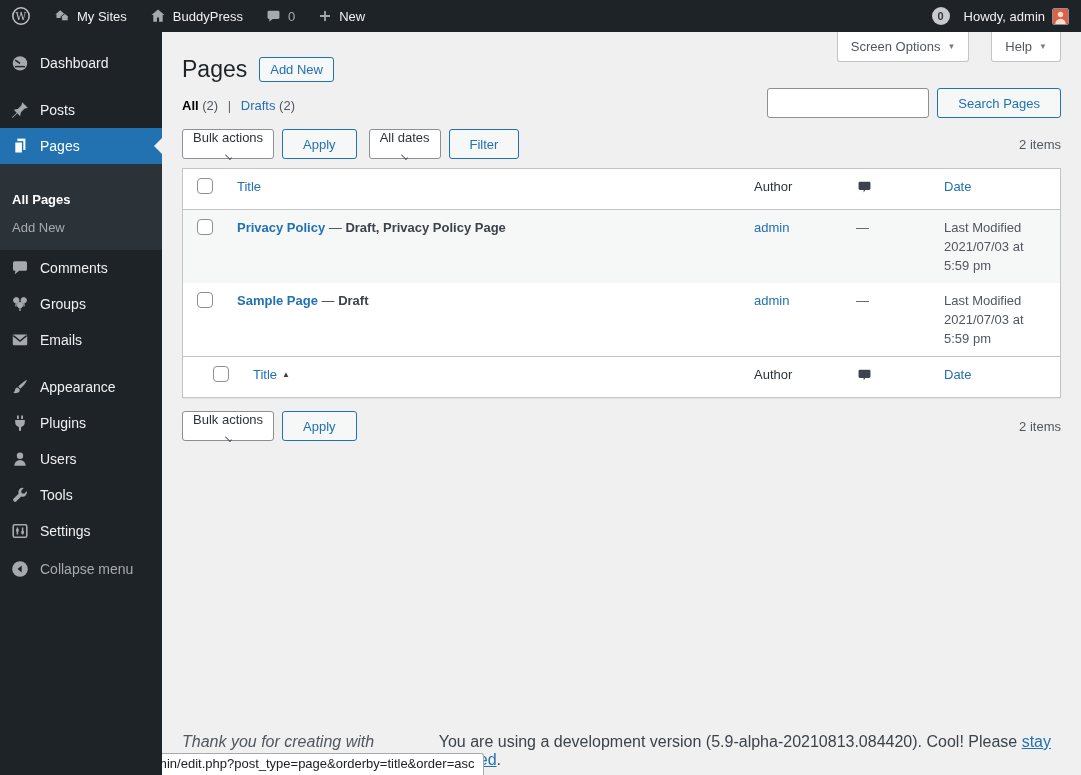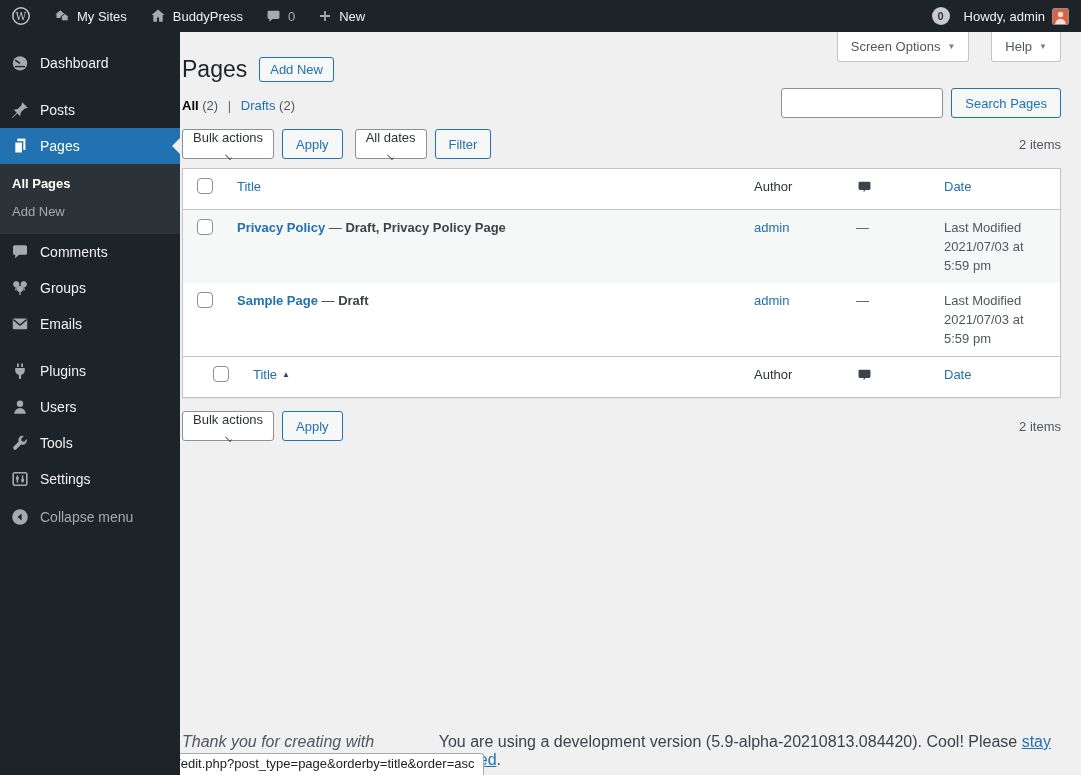--- a/index.html
+++ b/index.html
@@ -29,39 +29,39 @@
     background:#c8cacd; color:#32373c; font-size:11px; font-weight:bold;
     display:flex; align-items:center; justify-content:center; margin-right:14px;
   }
   .avatar {
     width:17px; height:17px; border-radius:2px; overflow:hidden;
     border:1px solid #8c8f94; margin-left:7px; display:block;
   }
 
   
   #sidebar {
-    position:absolute; top:32px; left:0; bottom:0; width:180px;
+    position:absolute; top:32px; left:0; bottom:0; width:162px;
     background:#1d2327; color:#f0f0f1; z-index:50;
   }
   .mi {
     position:relative; display:flex; align-items:center; gap:10px;
     padding:8px 8px 8px 10px; font-size:14px; line-height:18px;
     color:#f0f0f1; cursor:pointer; white-space:nowrap;
   }
   .mi .ico { width:20px; height:20px; color:#a7aaad; flex:0 0 20px; }
   .mi .ico svg { width:20px; height:20px; display:block; }
   .mi.active { background:#2271b1; color:#fff; }
   .mi.active .ico { color:#fff; }
   .mi.active::after {
     content:""; position:absolute; right:0; top:50%; margin-top:-8px;
     border:8px solid transparent; border-right-color:#f0f0f1;
   }
   .mi-gap { height:11px; }
   .mi-top { height:13px; }
-  .submenu { background:#2c3338; padding:6px 0 8px; }
+  .submenu { background:#2c3338; padding:22px 0 8px; }
   .smi { padding:5px 12px; font-size:13px; line-height:18px; color:#a7aaad; cursor:pointer; }
   .smi.current { color:#fff; font-weight:bold; }
   .collapse-item { margin-top:2px; color:#a7aaad; }
 
   
   #content {
     position:absolute; top:32px; left:160px; right:0; bottom:0;
     background:#f0f0f1; padding:0 20px 0 22px;
   }
   .screen-meta {
@@ -86,21 +86,21 @@
   .subsubsub .current { color:#000; font-weight:bold; }
   .subsubsub .count { color:#50575e; }
   .subsubsub .sep { color:#646970; margin:0 6px; }
   .subsubsub a { color:#2271b1; text-decoration:none; cursor:pointer; }
   .search-box { display:flex; align-items:center; gap:8px; }
   .search-input {
     width:162px; height:30px; border:1px solid #8c8f94; border-radius:3px;
     background:#fff; padding:0 8px; font-size:13px; font-family:"Liberation Sans",sans-serif;
   }
   .btn-secondary {
-    height:30px; padding:0 13px; font-size:13px; color:#2271b1;
+    height:30px; padding:0 20px; font-size:13px; color:#2271b1;
     background:#f6f7f7; border:1px solid #2271b1; border-radius:3px; cursor:pointer;
     font-family:"Liberation Sans",sans-serif;
   }
 
   .tablenav { display:flex; align-items:center; margin-top:10px; }
   .tablenav.bottom { margin-top:13px; }
   .fake-select {
     height:30px; background:#fff; border:1px solid #8c8f94; border-radius:3px;
     display:flex; align-items:center; gap:14px; padding:0 10px; color:#2c3338;
     cursor:pointer; font-size:13px;flex-direction:column;
@@ -278,20 +278,29 @@
             <rect x="2.8" y="4.6" width="14.4" height="10.6" rx="1.2" fill="currentColor"></rect>
             <path d="M3.4 5.6 L10 11 16.6 5.6" stroke="#1d2327" stroke-width="1.4" fill="none"></path>
           </svg>
       </span>
       <span>Emails</span>
     </div>
     <div class="mi-gap"></div>
     <div class="mi">
       <span class="ico">
         <svg viewBox="0 0 20 20" fill="currentColor">
+            <path d="M17 3 c-1.9 .5 -6.3 3.8 -8.7 6.7 l2 2 C13.2 9.3 16.5 4.9 17 3 z"></path>
+            <path d="M7.4 10.6 c-1.4 .2 -2.1 1 -2.4 2.4 -.2 1 -.6 2 -1.6 2.7 1.1 .6 4.3 .7 5.6 -.6 .9 -.9 1 -2 .4 -3 z"></path>
+          </svg>
+      </span>
+      <span>Appearance</span>
+    </div>
+    <div class="mi">
+      <span class="ico">
+        <svg viewBox="0 0 20 20" fill="currentColor">
             <path d="M7 2.5 h1.8 v3.5 H7 z M11.2 2.5 H13 v3.5 h-1.8 z M5.2 7 h9.6 v2.3 a4.8 4.8 0 0 1 -3.7 4.67 V17 a1.1 1.1 0 0 1 -2.2 0 v-3.03 A4.8 4.8 0 0 1 5.2 9.3 z"></path>
           </svg>
       </span>
       <span>Plugins</span>
     </div>
     <div class="mi">
       <span class="ico">
         <svg viewBox="0 0 20 20" fill="currentColor">
             <circle cx="10" cy="6.8" r="3.2"></circle>
             <path d="M4.2 16.8 a5.8 5.8 0 0 1 11.6 0 z"></path>

